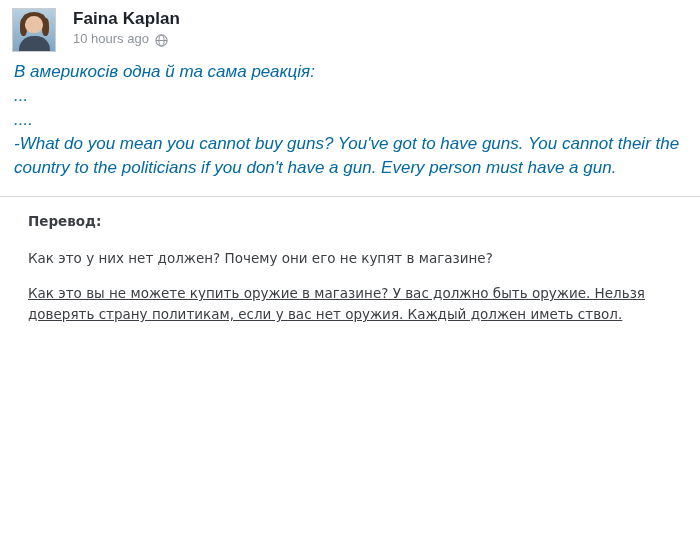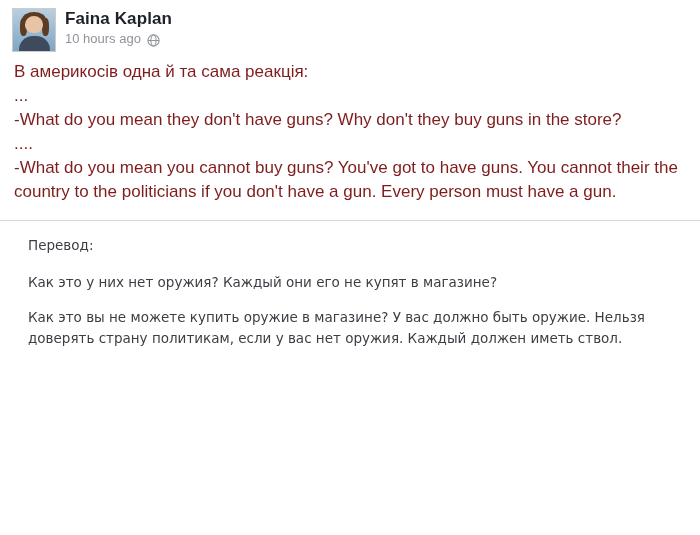--- a/index.html
+++ b/index.html
@@ -75,21 +75,21 @@
   .avatar .body {
     position: absolute;
     left: 6px;
     top: 27px;
     width: 31px;
     height: 18px;
     border-radius: 14px 14px 0 0;
     background: #3d4b5c;
   }
   .header-text {
-    margin-left: 9px;
+    margin-left: 17px;
     padding-top: 1px;
   }
   .author {
     font-size: 17px;
     font-weight: bold;
     color: #1d2129;
     letter-spacing: 0.1px;
     line-height: 20px;
   }
   .meta {
@@ -106,21 +106,22 @@
   .globe-icon {
     margin-left: 6px;
     width: 13px;
     height: 13px;
     display: inline-block;
   }
   .post-body {
     padding: 6px 12px 10px 14px;
     font-size: 17px;
     line-height: 24px;
-    color: #7f1d1d;
+    color: #0369a1;
+    font-style: italic;
   }
   .post-body p {
     margin: 0;
   }
   .divider {
     height: 1px;
     background: #d6d8db;
     margin: 6px 0 0 0;
   }
   .translation {
@@ -128,23 +129,25 @@
     font-size: 13.5px;
     line-height: 21px;
     color: #3b3f44;
     font-family: "DejaVu Sans", sans-serif;
   }
   .translation p {
     margin: 0 0 14px 0;
   }
   .translation p:last-child {
     margin-bottom: 16px;
+    text-decoration: underline;
   }
   .translation .label {
     margin-bottom: 16px;
+    font-weight: bold;
   }
 </style>
 </head>
 <body>
 
 <div class="post">
 
   <div class="post-header">
     <div class="avatar">
       <div class="hair"></div>
@@ -164,26 +167,25 @@
             <line x1="1" y1="6.5" x2="12" y2="6.5" stroke="#8f949b" stroke-width="1"></line>
           </svg>
         </span>
       </div>
     </div>
   </div>
 
   <div class="post-body">
     <p>В америкосів одна й та сама реакція:</p>
     <p>...</p>
-    <p>-What do you mean they don't have guns? Why don't they buy guns in the store?</p>
     <p>....</p>
     <p>-What do you mean you cannot buy guns? You've got to have guns. You cannot their the country to the politicians if you don't have a gun. Every person must have a gun.</p>
   </div>
 
   <div class="divider"></div>
 
   <div class="translation">
     <p class="label">Перевод:</p>
-    <p>Как это у них нет оружия? Каждый они его не купят в магазине?</p>
+    <p>Как это у них нет должен? Почему они его не купят в магазине?</p>
     <p>Как это вы не можете купить оружие в магазине? У вас должно быть оружие. Нельзя доверять страну политикам, если у вас нет оружия. Каждый должен иметь ствол.</p>
   </div>
 
 </div>
 
 </body></html>

